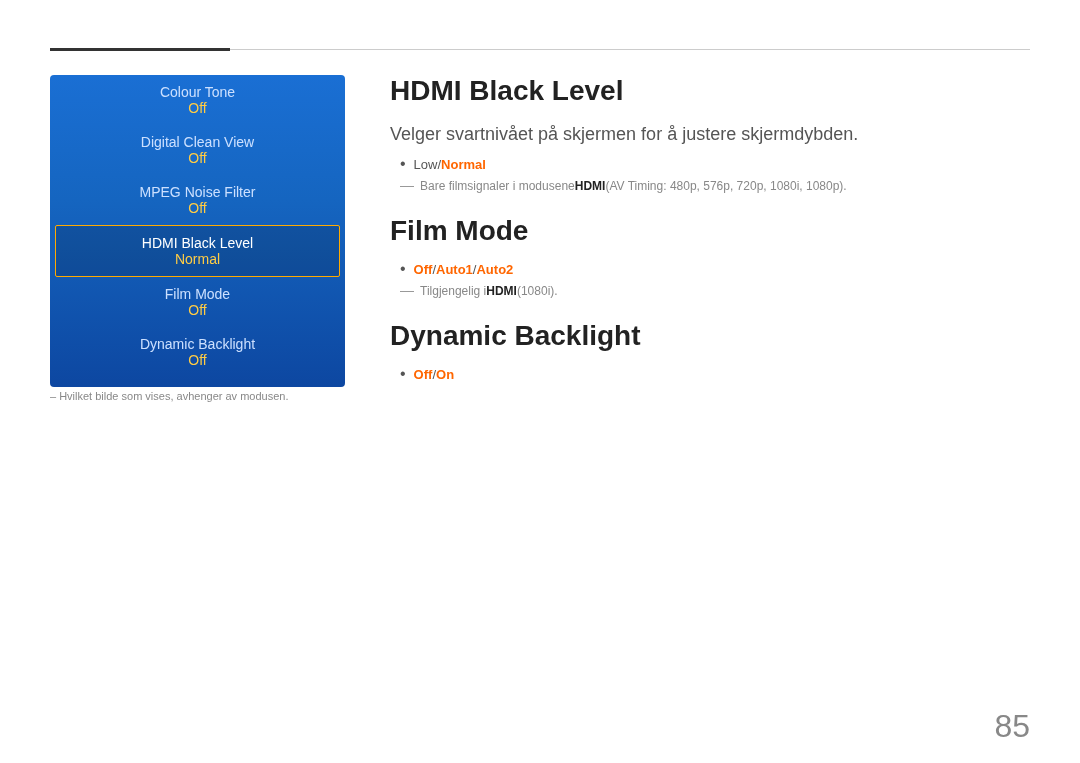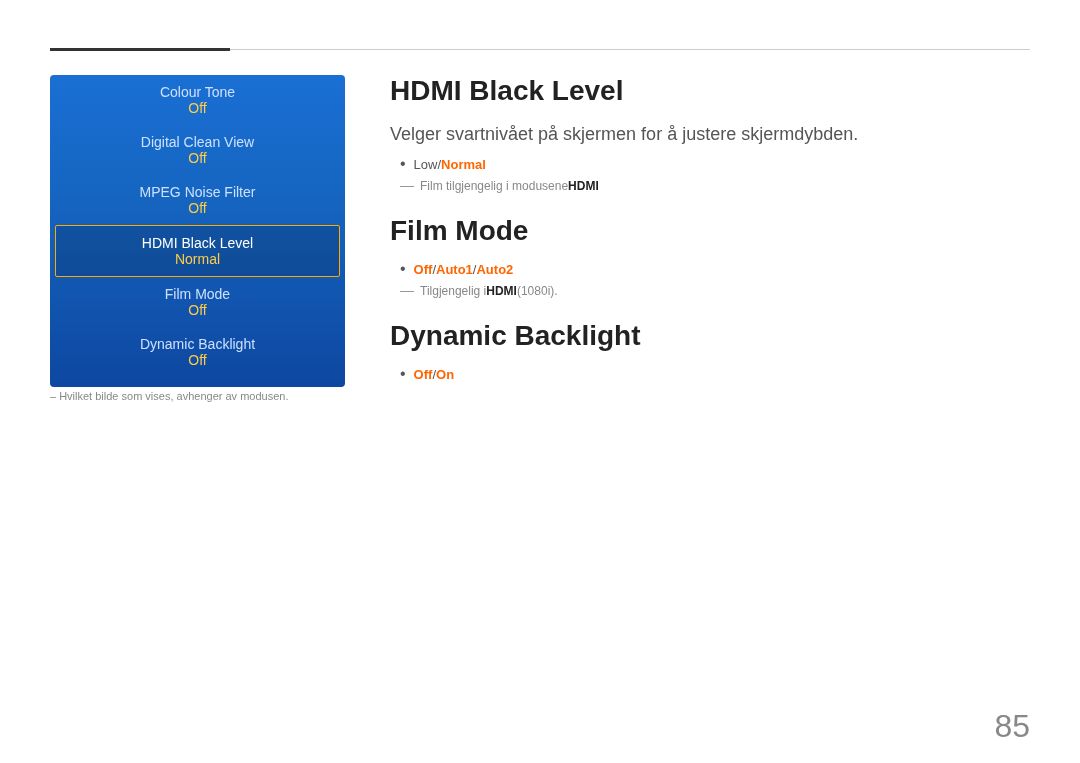--- a/index.html
+++ b/index.html
@@ -230,22 +230,23 @@
     <div class="section-title">HDMI Black Level</div>
     <div class="section-desc">Velger svartnivået på skjermen for å justere skjermdybden.</div>
     <div class="bullet-item">
       <span class="bullet-dot">•</span>
       <span>Low</span>
         <span class="slash-text"> / </span>
         <span class="highlight-orange">Normal</span>
     </div>
     <div class="note-line">
       <span class="note-dash">—</span>
-      <span>Film tilgjengelig i modusene </span>
+      <span>Bare filmsignaler i modusene </span>
         <span class="highlight-bold">HDMI</span>
+        <span> (AV Timing: 480p, 576p, 720p, 1080i, 1080p).</span>
     </div>
   </div>
 
   <div class="section-divider2">
     <div class="section-title">Film Mode</div>
     <div class="bullet-item">
       <span class="bullet-dot">•</span>
       <span class="highlight-orange">Off</span>
         <span class="slash-text"> / </span>
         <span class="highlight-orange">Auto1</span>

